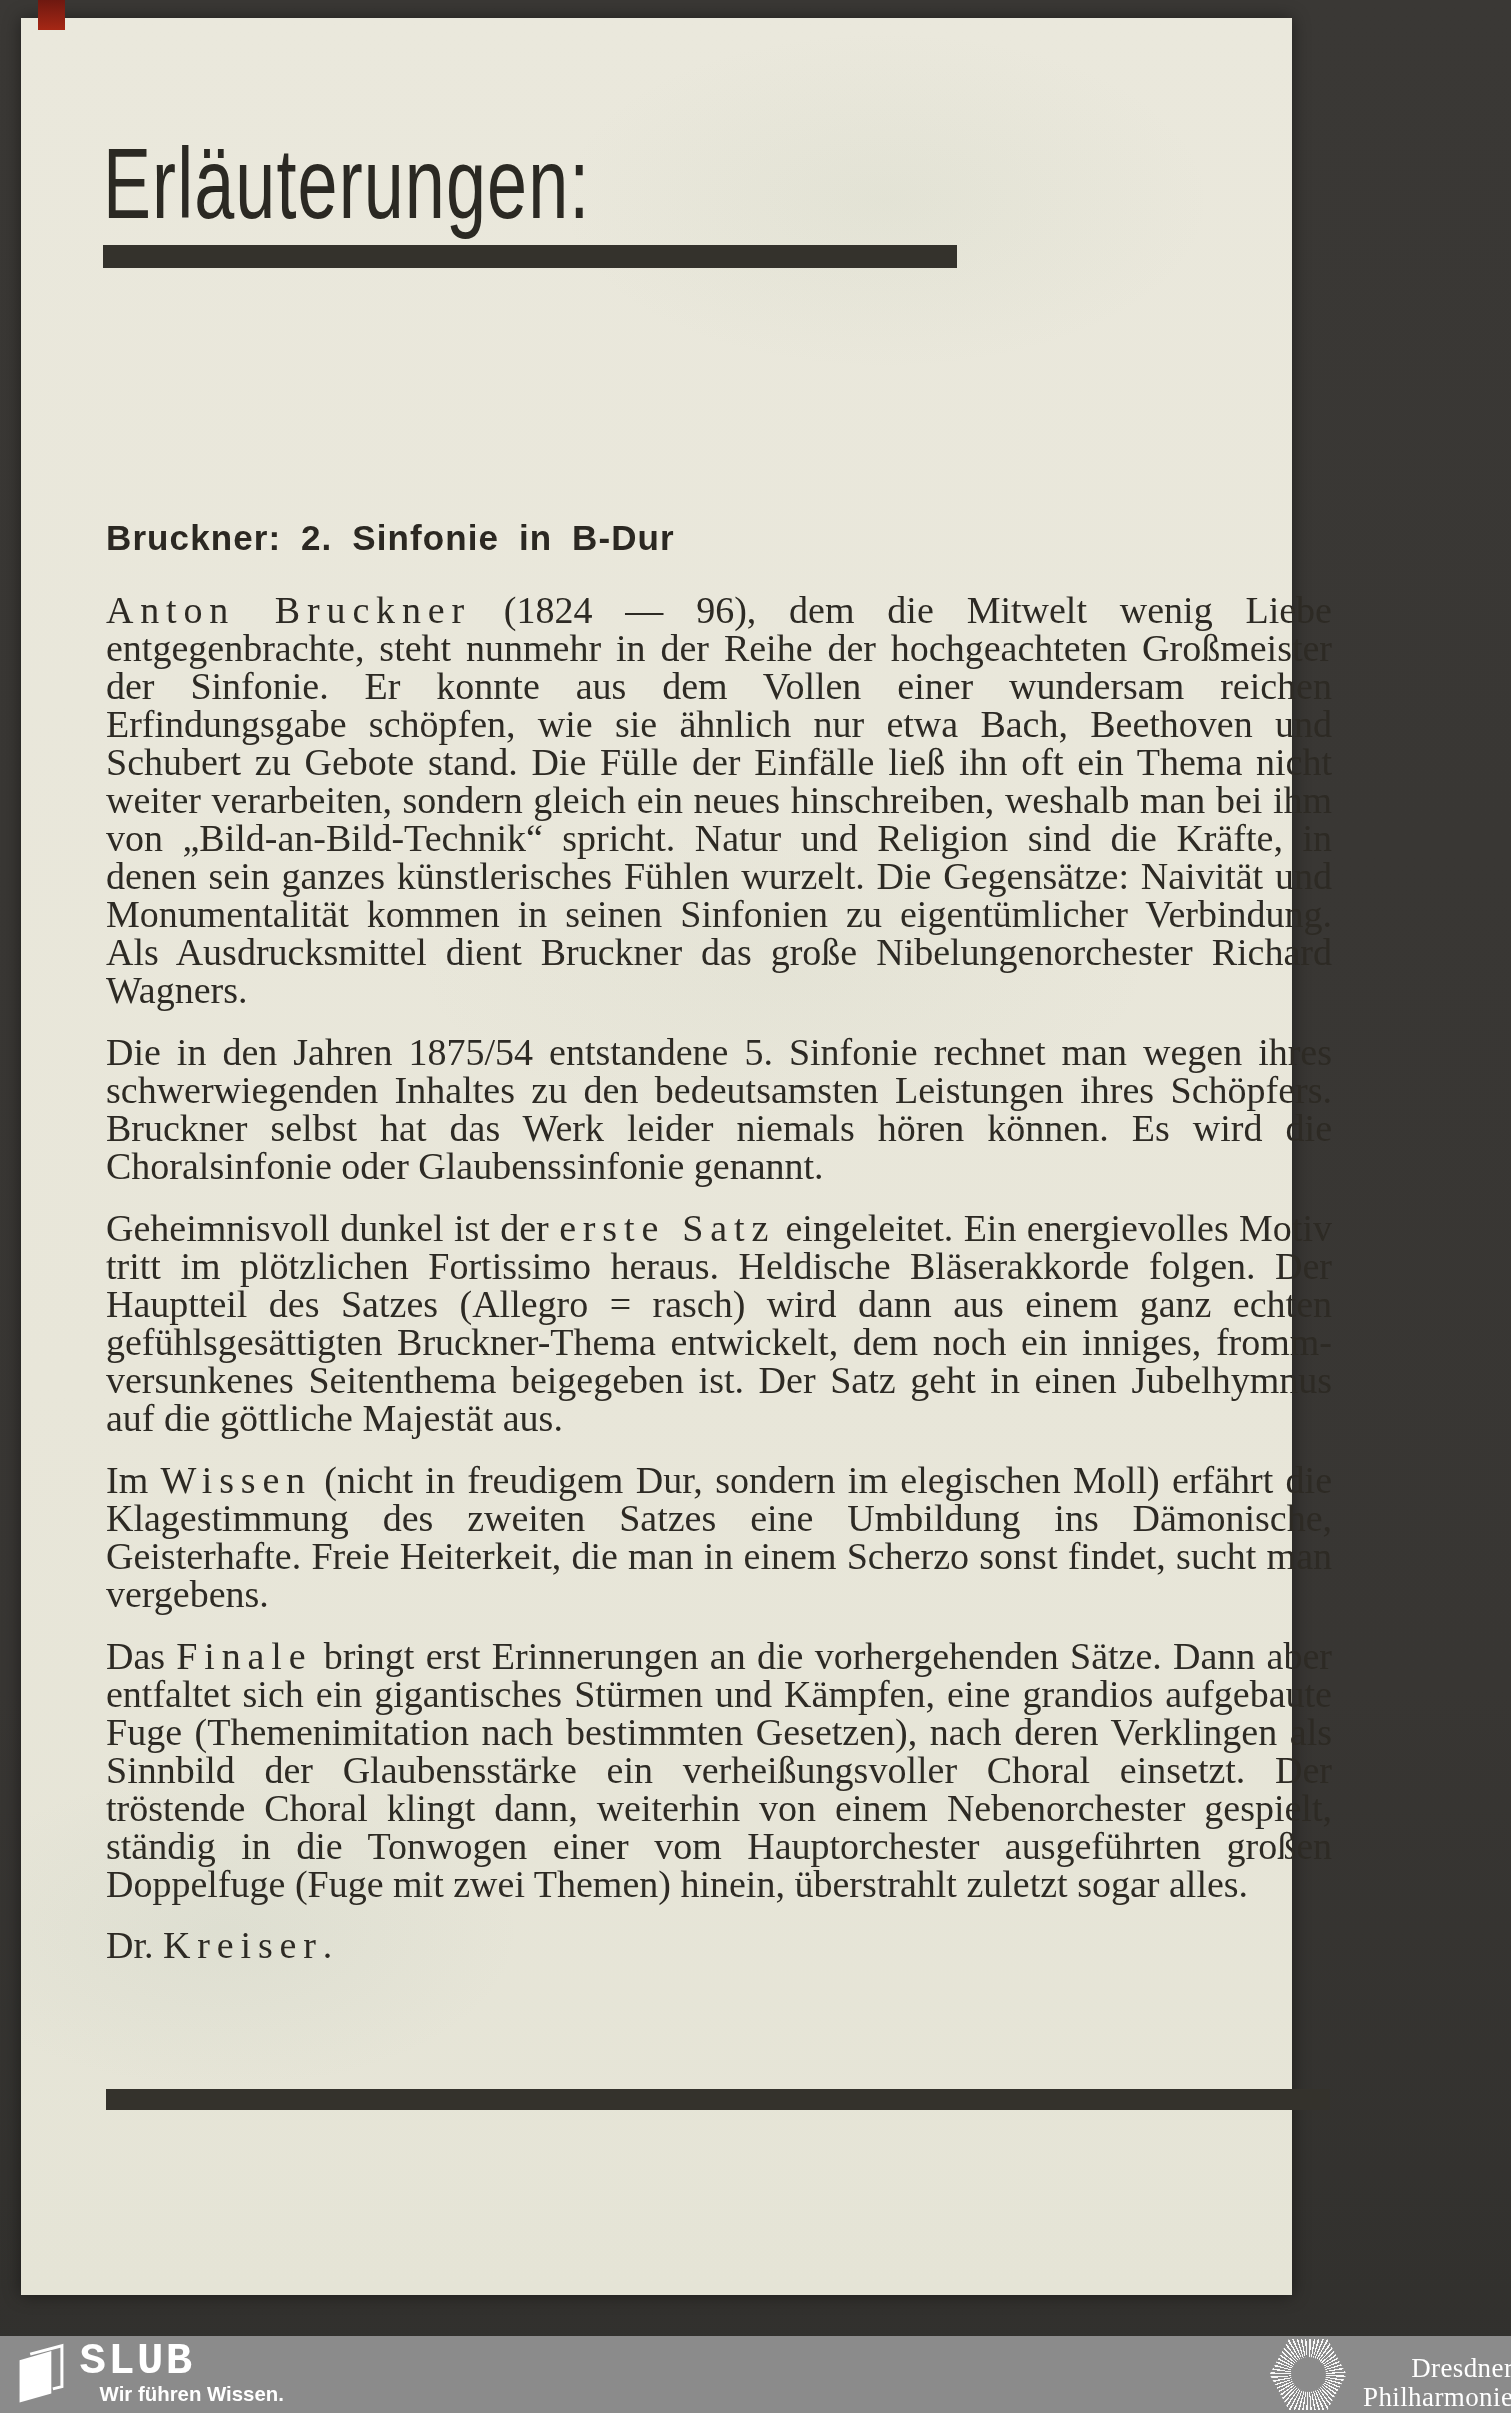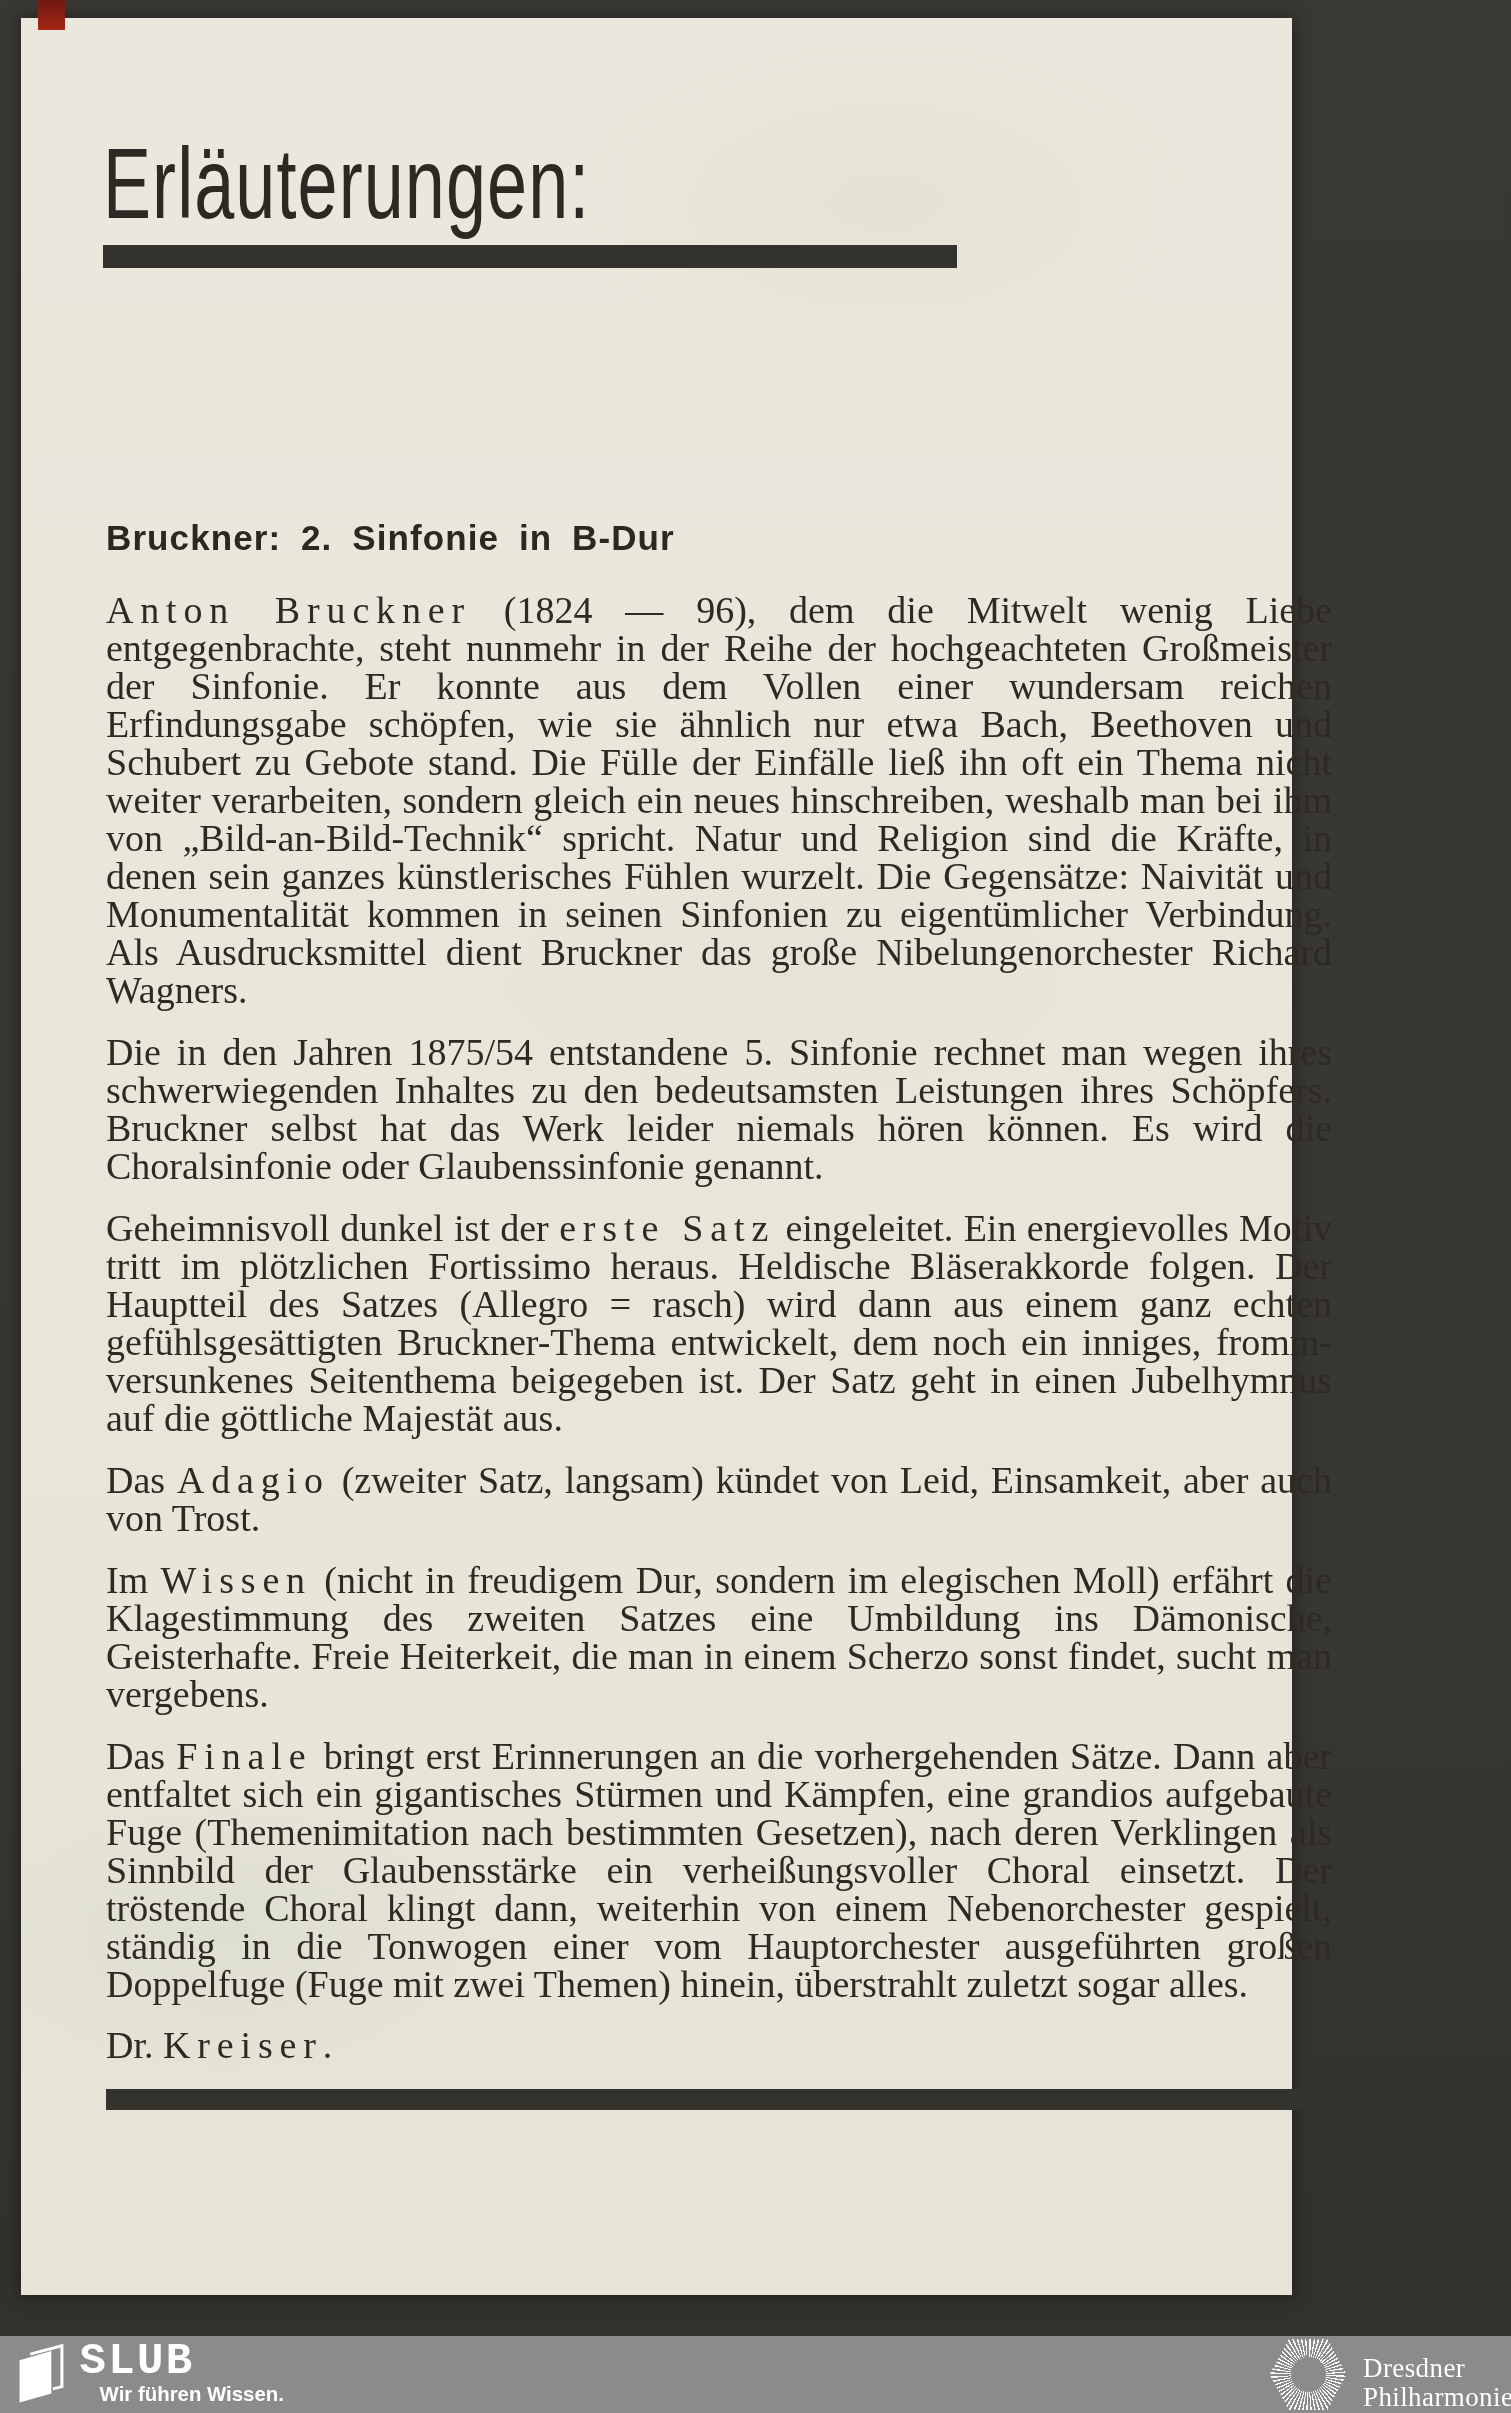--- a/index.html
+++ b/index.html
@@ -32,21 +32,21 @@
   
   .footer{position:absolute;left:0;top:2336px;width:1511px;height:77px;background:#8b8b8b;}
   .slub-link{position:absolute;left:16.6px;top:0;width:317px;height:77px;display:block;
              text-decoration:none;cursor:pointer;}
   .book-icon{position:absolute;left:1.5px;top:6px;}
   .slub-wordmark{position:absolute;left:63px;top:1.5px;font-family:Liberation Mono, monospace;
                  font-weight:700;font-size:44px;line-height:47px;letter-spacing:2.3px;color:#fff;}
   .slub-tagline{position:absolute;left:83px;top:47px;font-family:"Liberation Sans",sans-serif;
                 font-weight:700;font-size:20.4px;line-height:23px;color:#fff;}
   .partner-link{position:absolute;left:1262px;top:0;width:242px;height:77px;display:block;
-                text-decoration:none;cursor:pointer;}
+                text-decoration:none;cursor:pointer;text-align:right;}
   .sunburst{position:absolute;left:7.6px;top:0;width:77px;height:77px;
             background:repeating-conic-gradient(from 2deg, rgba(255,255,255,.95) 0deg 2.6deg, rgba(255,255,255,0) 2.6deg 6.4deg);
             clip-path:polygon(0% 50%, 25% 4%, 75% 4%, 100% 50%, 75% 96%, 25% 96%);}
   .sunburst-hole{position:absolute;left:21px;top:21px;width:35px;height:35px;border-radius:50%;
                  background:#8b8b8b;}
   .partner-name{position:absolute;left:101px;top:18px;font-family:"Liberation Serif",serif;
                 font-size:27px;line-height:29px;letter-spacing:0.4px;color:#fff;}
 </style>
 </head>
 <body>
@@ -56,21 +56,20 @@
   <div class="paper">
     <div class="page-title">Erläuterungen:</div>
     <div class="rule rule-top"></div>
 
     <div class="content">
       <div class="heading">Bruckner: 2. Sinfonie in B-Dur</div>
       <div>
           <p><span class="sp">Anton Bruckner</span><span> (1824 — 96), dem die Mitwelt wenig Liebe entgegenbrachte, steht nunmehr in der Reihe der hochgeachteten Großmeister der Sinfonie. Er konnte aus dem Vollen einer wundersam reichen Erfindungsgabe schöpfen, wie sie ähnlich nur etwa Bach, Beethoven und Schubert zu Gebote stand. Die Fülle der Einfälle ließ ihn oft ein Thema nicht weiter verarbeiten, sondern gleich ein neues hinschreiben, weshalb man bei ihm von „Bild-an-Bild-Technik“ spricht. Natur und Religion sind die Kräfte, in denen sein ganzes künstlerisches Fühlen wurzelt. Die Gegensätze: Naivität und Monumentalität kommen in seinen Sinfonien zu eigentümlicher Verbindung. Als Ausdrucksmittel dient Bruckner das große Nibelungenorchester Richard Wagners.</span></p>
           <p><span>Die in den Jahren 1875/54 entstandene 5. Sinfonie rechnet man wegen ihres schwerwiegenden Inhaltes zu den bedeutsamsten Leistungen ihres Schöpfers. Bruckner selbst hat das Werk leider niemals hören können. Es wird die Choralsinfonie oder Glaubenssinfonie genannt.</span></p>
           <p><span>Geheimnisvoll dunkel ist der </span><span class="sp">erste Satz</span><span> eingeleitet. Ein energievolles Motiv tritt im plötzlichen Fortissimo heraus. Heldische Bläserakkorde folgen. Der Hauptteil des Satzes (Allegro = rasch) wird dann aus einem ganz echten gefühlsgesättigten Bruckner-Thema entwickelt, dem noch ein inniges, fromm-versunkenes Seitenthema beigegeben ist. Der Satz geht in einen Jubelhymnus auf die göttliche Majestät aus.</span></p>
-          <p><span>Das </span><span class="sp">Adagio</span><span> (zweiter Satz, langsam) kündet von Leid, Einsamkeit, aber auch von Trost.</span></p>
           <p><span>Im </span><span class="sp">Wissen</span><span> (nicht in freudigem Dur, sondern im elegischen Moll) erfährt die Klagestimmung des zweiten Satzes eine Umbildung ins Dämonische, Geisterhafte. Freie Heiterkeit, die man in einem Scherzo sonst findet, sucht man vergebens.</span></p>
           <p><span>Das </span><span class="sp">Finale</span><span> bringt erst Erinnerungen an die vorhergehenden Sätze. Dann aber entfaltet sich ein gigantisches Stürmen und Kämpfen, eine grandios aufgebaute Fuge (Themenimitation nach bestimmten Gesetzen), nach deren Verklingen als Sinnbild der Glaubensstärke ein verheißungsvoller Choral einsetzt. Der tröstende Choral klingt dann, weiterhin von einem Nebenorchester gespielt, ständig in die Tonwogen einer vom Hauptorchester ausgeführten großen Doppelfuge (Fuge mit zwei Themen) hinein, überstrahlt zuletzt sogar alles.</span></p>
         </div>
       <p class="signature"><span>Dr. </span><span class="sp">Kreiser</span><span>.</span></p>
     </div>
 
     <div class="rule rule-bottom"></div>
   </div>
 
   <div class="red-mark"></div>

